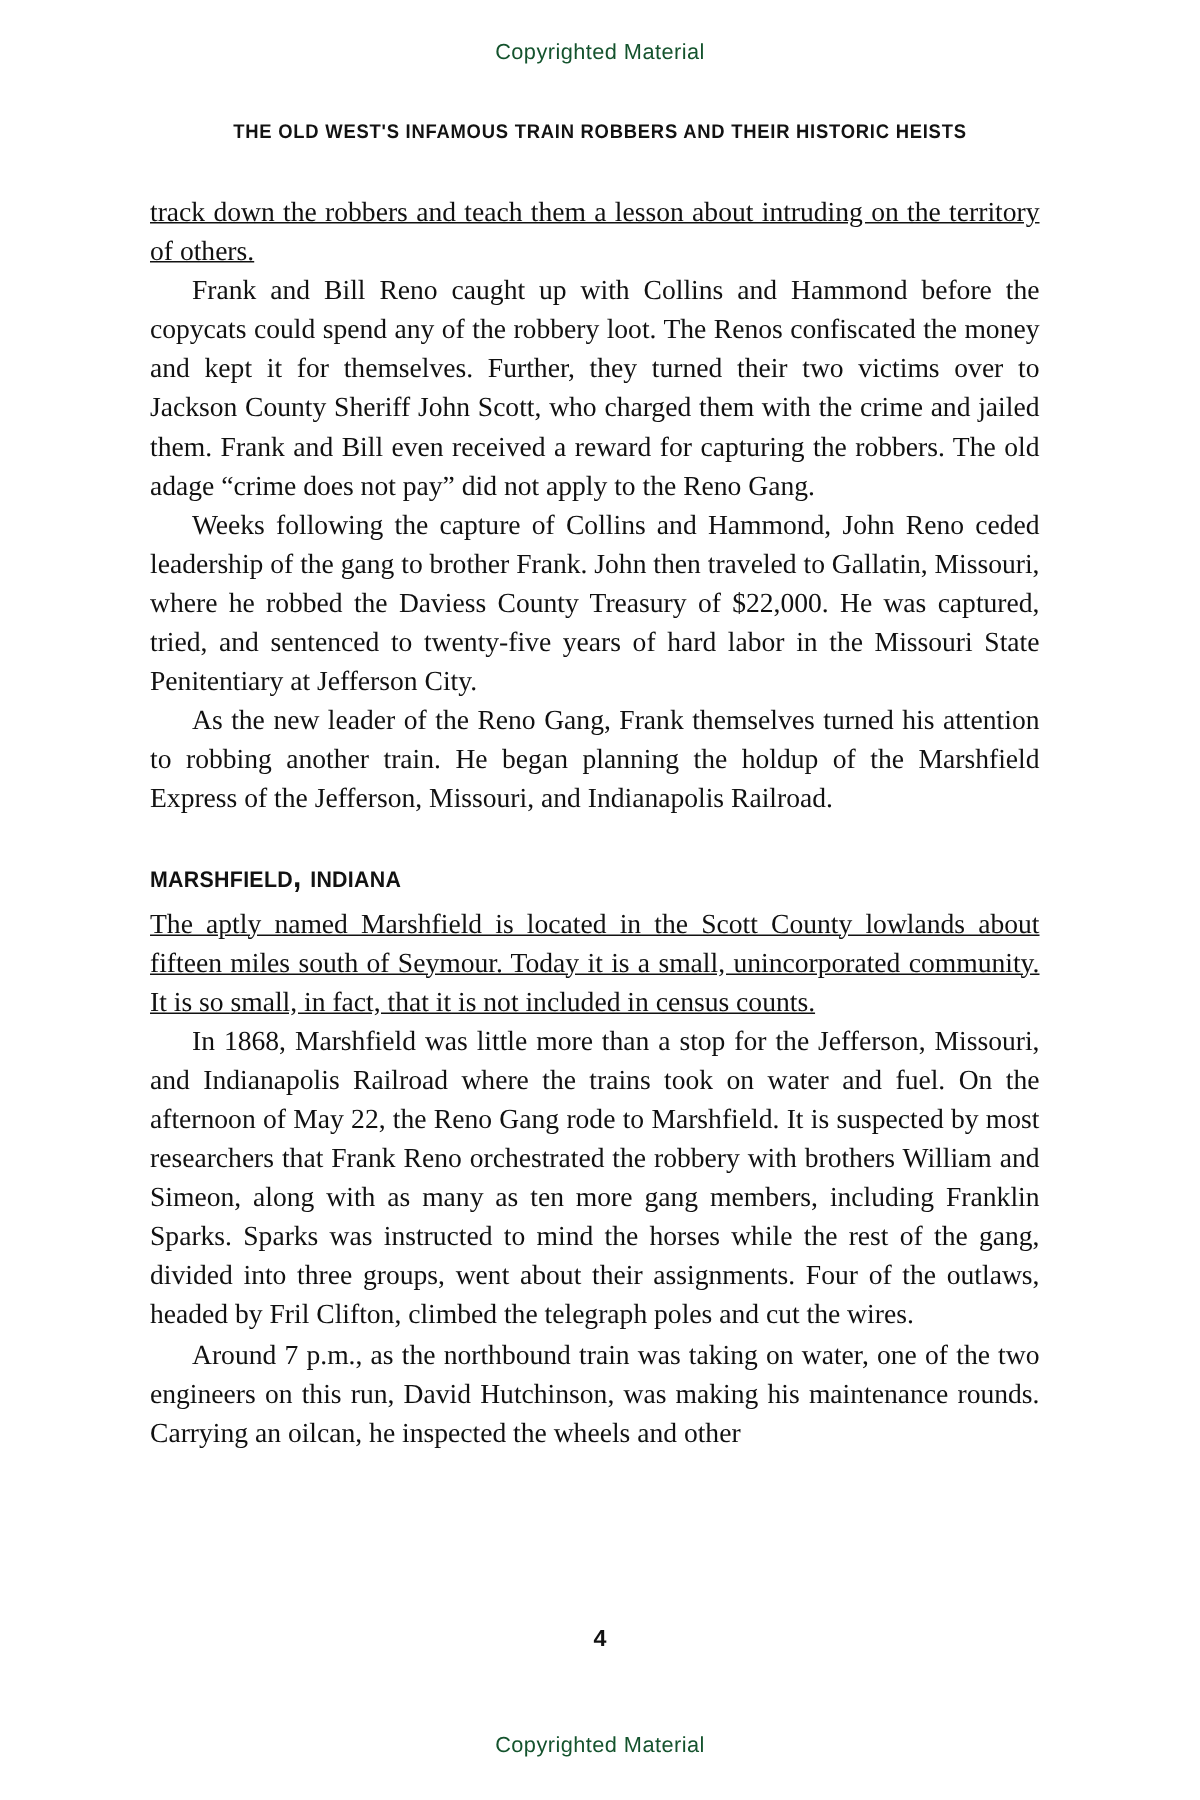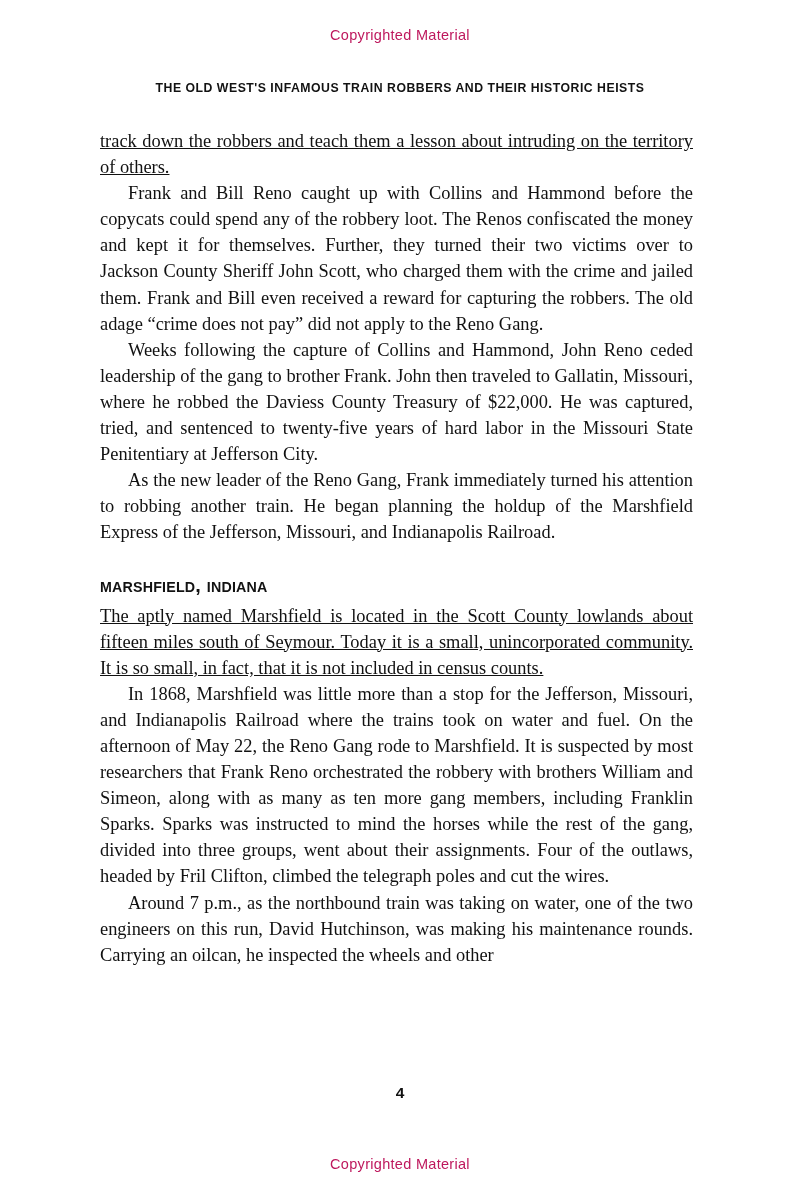--- a/index.html
+++ b/index.html
@@ -26,21 +26,21 @@
 
   
   .watermark {
     position: absolute;
     left: 0;
     width: 800px;
     text-align: center;
     font-family: "Liberation Sans", "DejaVu Sans", sans-serif;
     font-size: 14.5px;
     letter-spacing: 0.3px;
-    color: #be185d;
+    color: #14532d;
     white-space: nowrap;
   }
   .watermark-top { top: 27px; }
   .watermark-bottom { top: 1156px; }
 
   
   .running-head {
     position: absolute;
     left: 0;
     top: 80px;
@@ -117,21 +117,21 @@
   <div class="running-head">THE OLD WEST'S INFAMOUS TRAIN ROBBERS AND THEIR HISTORIC HEISTS</div>
 
   <div class="column">
 
     <p class="para no-indent last-line-flush">track down the robbers and teach them a lesson about intruding on the territory of others.</p>
 
     <p class="para last-line-flush">Frank and Bill Reno caught up with Collins and Hammond before the copycats could spend any of the robbery loot. The Renos confiscated the money and kept it for themselves. Further, they turned their two victims over to Jackson County Sheriff John Scott, who charged them with the crime and jailed them. Frank and Bill even received a reward for capturing the robbers. The old adage “crime does not pay” did not apply to the Reno Gang.</p>
 
     <p class="para last-line-flush">Weeks following the capture of Collins and Hammond, John Reno ceded leadership of the gang to brother Frank. John then traveled to Gallatin, Missouri, where he robbed the Daviess County Treasury of $22,000. He was captured, tried, and sentenced to twenty-five years of hard labor in the Missouri State Penitentiary at Jefferson City.</p>
 
-    <p class="para last-line-flush">As the new leader of the Reno Gang, Frank immediately turned his attention to robbing another train. He began planning the holdup of the Marshfield Express of the Jefferson, Missouri, and Indianapolis Railroad.</p>
+    <p class="para last-line-flush">As the new leader of the Reno Gang, Frank themselves turned his attention to robbing another train. He began planning the holdup of the Marshfield Express of the Jefferson, Missouri, and Indianapolis Railroad.</p>
 
     <div class="heading-gap-before"></div>
 
     <h2 class="section-heading">Marshfield, Indiana</h2>
 
     <div class="heading-gap-after"></div>
 
     <p class="para no-indent last-line-flush">The aptly named Marshfield is located in the Scott County lowlands about fifteen miles south of Seymour. Today it is a small, unincorpo­rated community. It is so small, in fact, that it is not included in census counts.</p>
 
     <p class="para last-line-flush">In 1868, Marshfield was little more than a stop for the Jefferson, Missouri, and Indianapolis Railroad where the trains took on water and fuel. On the afternoon of May 22, the Reno Gang rode to Marshfield. It is suspected by most researchers that Frank Reno orchestrated the robbery with brothers William and Simeon, along with as many as ten more gang members, including Franklin Sparks. Sparks was instructed to mind the horses while the rest of the gang, divided into three groups, went about their assignments. Four of the outlaws, headed by Fril Clif­ton, climbed the telegraph poles and cut the wires.</p>

